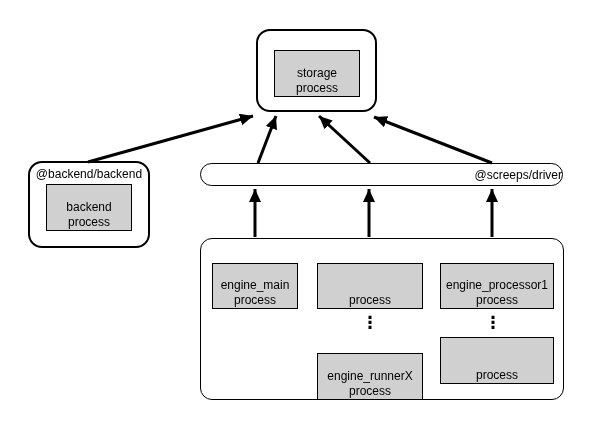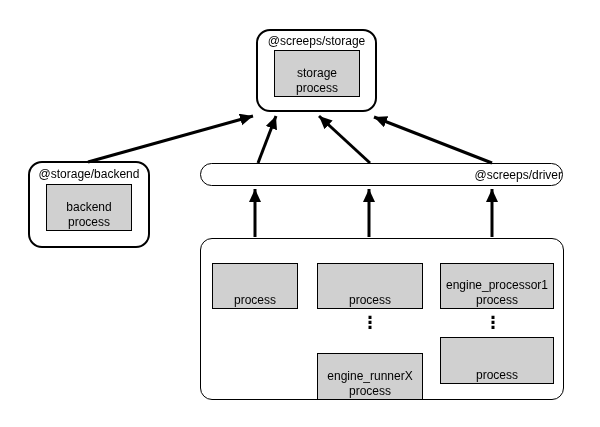--- a/index.html
+++ b/index.html
@@ -97,42 +97,42 @@
     pointer-events: none;
   }
   .arrows-layer line { stroke: var(--border); stroke-width: 3; }
 </style>
 </head>
 <body>
 
 <div class="canvas">
 
   <div class="node node-storage">
-    <span class="node-label">@screeps/storage</span>
     <div class="process process-storage">
       <span>storage</span>
       <span>process</span>
     </div>
   </div>
 
   <div class="node node-backend">
-    <span class="node-label">@storage/backend</span>
+    <span class="node-label">@backend/backend</span>
     <div class="process process-backend">
       <span>backend</span>
       <span>process</span>
     </div>
   </div>
 
   <div class="node node-driver">
     <span class="node-label">@screeps/driver</span>
   </div>
 
   <div class="node node-engine">
 
     <div class="process process-engine-main">
+      <span>engine_main</span>
       <span>process</span>
     </div>
 
     <div class="process process-engine-runner1">
       <span>process</span>
     </div>
 
     <div class="process process-engine-processor1">
       <span>engine_processor1</span>
       <span>process</span>

